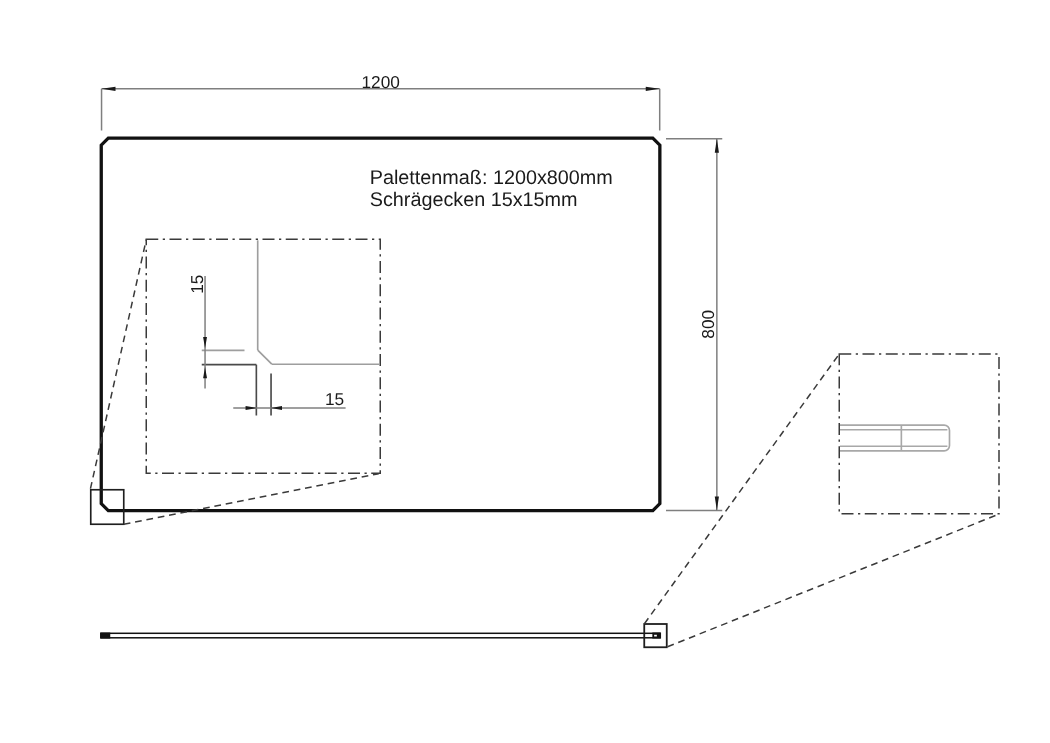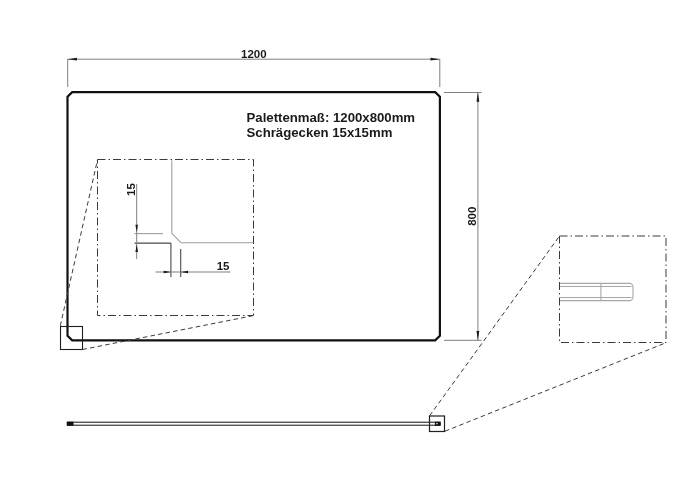--- a/index.html
+++ b/index.html
@@ -1,16 +1,16 @@
 <!DOCTYPE html>
 <html><head>
 <meta charset="utf-8">
 <style>
   html,body{margin:0;padding:0;background:#ffffff;}
-  .page{width:700px;height:495px;position:relative;font-family:"Liberation Sans",sans-serif;font-weight:bold;}
+  .page{width:700px;height:495px;position:relative;font-family:"Liberation Sans",sans-serif;}
   svg{position:absolute;left:0;top:0;}
   text{font-family:"Liberation Sans",sans-serif;fill:#1a1a1a;}
 </style>
 </head>
 <body>
 <div class="page">
 <svg width="700" height="495" viewBox="0 0 700 495">
 
 <path d="M72.2,92.1 L435.2,92.1 L439.9,96.8 L439.9,335.7 L435.2,340.4 L72.2,340.4 L67.5,335.7 L67.5,96.8 Z" fill="none" stroke="#111111" stroke-width="2.2"></path>
 

